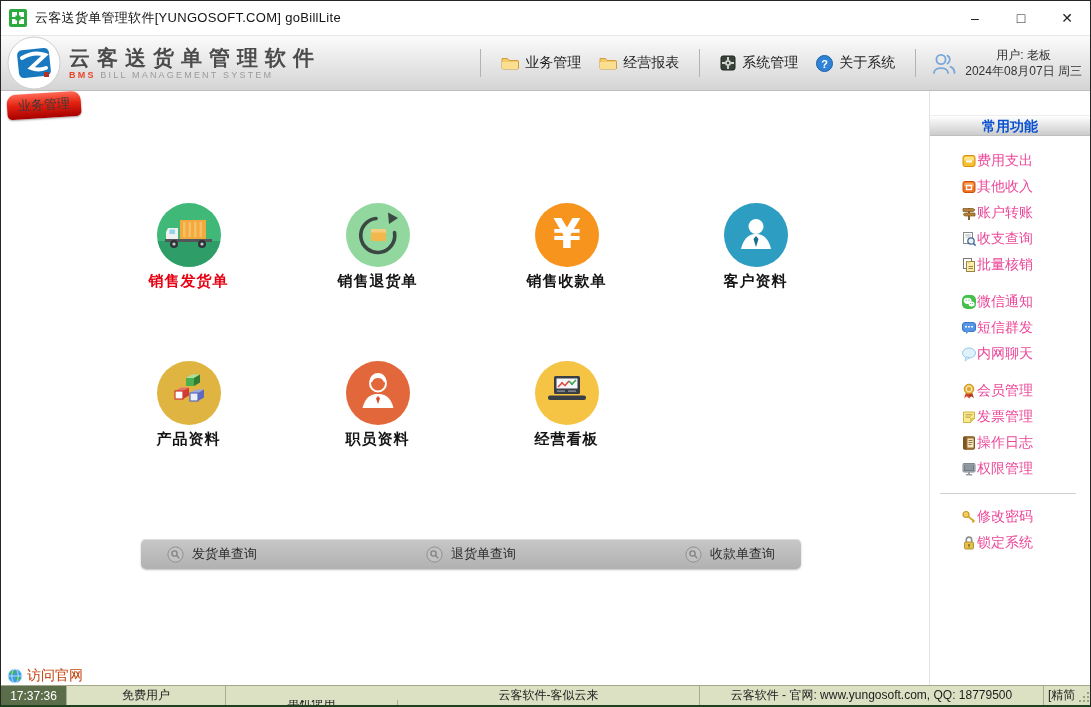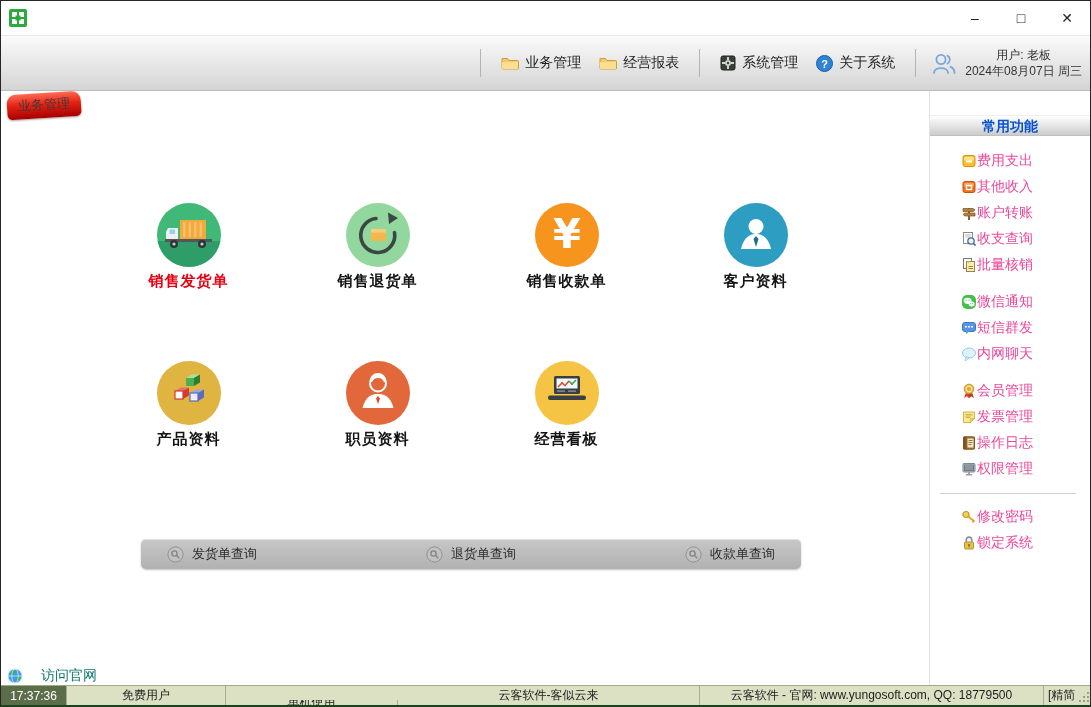--- a/index.html
+++ b/index.html
@@ -35,21 +35,21 @@
   .tiles{position:absolute;left:93px;top:112px;display:grid;grid-template-columns:repeat(4,189px);row-gap:70px;}
   .tile{display:flex;flex-direction:column;align-items:center;cursor:pointer;}
   .tile-label{margin-top:5px;font-size:15px;font-weight:bold;color:#141414;letter-spacing:1px;}
   .tile-label.hot{color:#e60012;}
 
   .searchbar{position:absolute;left:140px;top:448px;width:660px;height:30px;border-radius:5px;
              background:linear-gradient(#c7c7c7,#b1b1b1);box-shadow:inset 0 1px 0 #dedede,0 1px 2px rgba(0,0,0,.25);
              display:flex;align-items:center;justify-content:space-between;padding:0 26px;}
   .search-item{display:flex;align-items:center;gap:8px;font-size:13px;color:#2c2c2c;cursor:pointer;white-space:nowrap;}
 
-  .site-link{position:absolute;left:6px;top:576px;display:flex;align-items:center;gap:18px;font-size:14px;color:#0f766e;cursor:pointer;text-decoration:none;}
+  .site-link{position:absolute;left:6px;top:576px;display:flex;align-items:center;gap:4px;font-size:14px;color:#c2410c;cursor:pointer;text-decoration:none;}
 
   .stamp{position:absolute;right:9px;top:521px;width:62px;height:70px;background:#e93017;
          border-radius:46% 54% 58% 42% / 52% 44% 56% 48%;transform:rotate(-2deg);
          display:grid;grid-template-columns:1fr 1fr;align-items:center;justify-items:center;
          padding:7px 6px;color:#fff;font-weight:bold;font-size:17px;font-family:"DejaVu Serif",serif;line-height:1;}
 
   
   .sidebar{position:absolute;top:0;right:0;width:161px;height:100%;background:#fff;border-left:1px solid #e3e3e3;}
   .sidebar-title{margin-top:24px;height:21px;line-height:21px;text-align:center;font-size:14px;font-weight:bold;color:#0a52d0;
                  background:linear-gradient(#ffffff,#cccccc);border-top:1px solid #eee;border-bottom:1px solid #bfbfbf;}
@@ -87,28 +87,43 @@
           <rect width="18" height="18" rx="2" fill="#2daa3f"></rect>
           <g fill="#fff">
             <rect x="3" y="3" width="5" height="5"></rect>
             <rect x="10" y="3" width="5" height="5"></rect>
             <rect x="3" y="10" width="5" height="5"></rect>
             <rect x="10" y="10" width="5" height="5"></rect>
           </g>
           <rect x="6.5" y="6.5" width="5" height="5" fill="#2daa3f"></rect>
         </svg>
     </span>
+    <span class="title">云客送货单管理软件[YUNGOSOFT.COM]  goBillLite</span>
     <div class="win-controls">
       <span class="wc">–</span>
       <span class="wc">□</span>
       <span class="wc">✕</span>
     </div>
   </div>
 
   <div class="header">
+    <div class="logo">
+      <span>
+        <svg width="54" height="54" viewBox="0 0 54 54">
+            <circle cx="27" cy="27" r="26" fill="#fff" stroke="#cfcfcf"></circle>
+            <rect x="11" y="13" width="32" height="28" rx="5" fill="#1878c0" transform="rotate(-6 27 27)"></rect>
+            <path d="M15,22 Q27,15 38,19 L24,32 Q31,35 39,32" stroke="#fff" stroke-width="4" fill="none" stroke-linecap="round"></path>
+            <rect x="37" y="36" width="5" height="5" fill="#b03226"></rect>
+          </svg>
+      </span>
+      <div>
+        <div class="logo-cn">云客送货单管理软件</div>
+        <div class="logo-sub"><span class="bms">BMS</span> <span>BILL MANAGEMENT SYSTEM</span></div>
+      </div>
+    </div>
     <div class="nav">
       <span class="nav-sep"></span>
       <div class="nav-item">
         <span>
             <svg width="18" height="16" viewBox="0 0 18 16">
               <path d="M1,3.5 h5.5 l1.5,2 h8.5 a1,1 0 0 1 1,1 V13 a1,1 0 0 1 -1,1 H2 a1,1 0 0 1 -1,-1 Z" fill="#f6c969" stroke="#cf9c3e"></path>
               <path d="M1,7 H17 V13 a1,1 0 0 1 -1,1 H2 a1,1 0 0 1 -1,-1 Z" fill="#fadf91"></path>
             </svg>
           </span>
         <span>业务管理</span>

